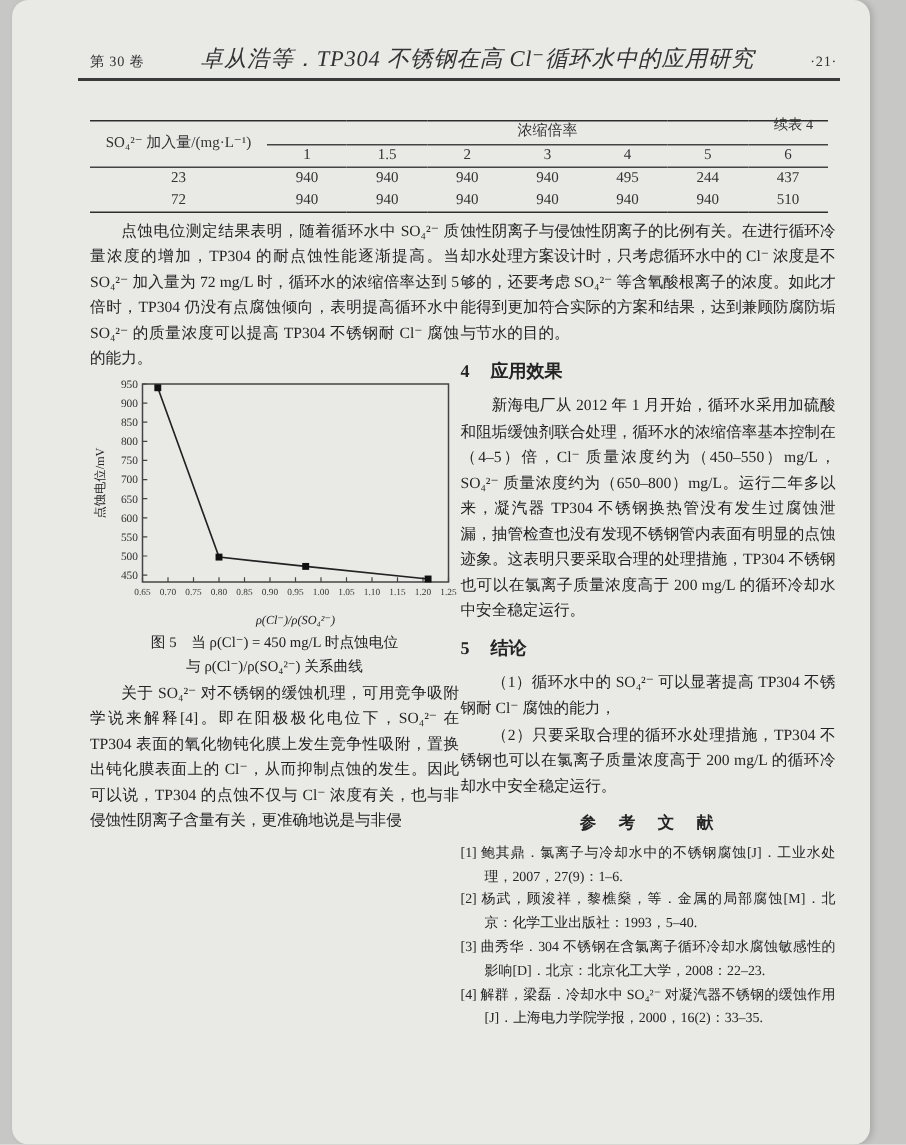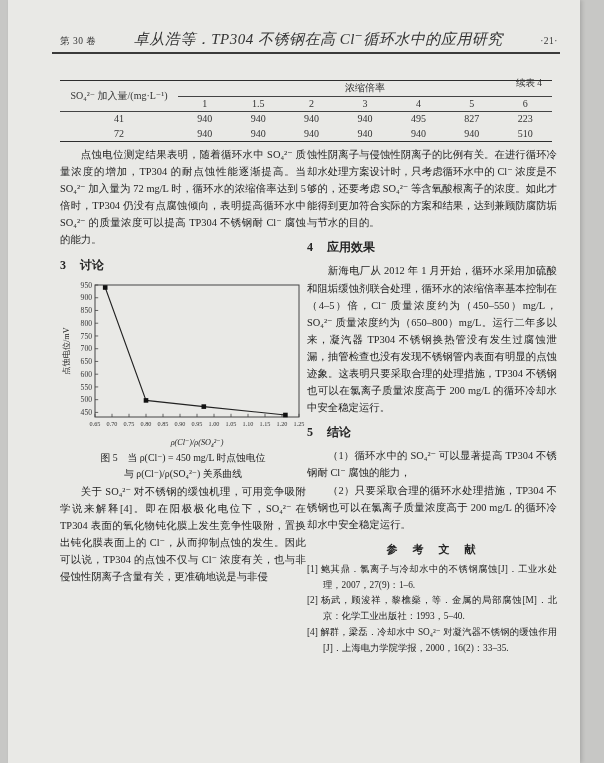--- a/index.html
+++ b/index.html
@@ -8,20 +8,21 @@
     background:#c7c7c5;
     font-family:"Liberation Serif","DejaVu Serif",serif;
     color:#2b2b2b;
     -webkit-font-smoothing:antialiased;
   }
   .page{
     position:absolute;left:8px;top:0;width:572px;height:763px;
     background:#e9e9e6;
     box-shadow:2px 0 4px rgba(0,0,0,0.15);
     overflow:hidden;
+    border-radius:11px;
   }
   
   .header-row{
     position:absolute;top:30px;left:52px;width:498px;
     display:flex;justify-content:space-between;align-items:baseline;
     font-size:9.5px;letter-spacing:0.5px;color:#333;
   }
   .header-title{font-size:15px;font-style:italic;}
   .header-rule{
     position:absolute;top:52px;left:44px;width:508px;
@@ -82,47 +83,44 @@
     <tr class="sub">
       <td>1</td>
       <td>1.5</td>
       <td>2</td>
       <td>3</td>
       <td>4</td>
       <td>5</td>
       <td>6</td>
     </tr>
     <tr>
-      <td>41</td>
+      <td>23</td>
       <td>940</td>
       <td>940</td>
       <td>940</td>
       <td>940</td>
       <td>495</td>
-      <td>827</td>
-      <td>223</td>
+      <td>244</td>
+      <td>437</td>
     </tr>
     <tr class="last">
       <td>72</td>
       <td>940</td>
       <td>940</td>
       <td>940</td>
       <td>940</td>
       <td>940</td>
       <td>940</td>
       <td>510</td>
     </tr>
   </tbody>
     </table>
 
   <div class="col col-left">
     <p class="para">点蚀电位测定结果表明，随着循环水中 SO₄²⁻ 质量浓度的增加，TP304 的耐点蚀性能逐渐提高。当 SO₄²⁻ 加入量为 72 mg/L 时，循环水的浓缩倍率达到 5 倍时，TP304 仍没有点腐蚀倾向，表明提高循环水中 SO₄²⁻ 的质量浓度可以提高 TP304 不锈钢耐 Cl⁻ 腐蚀的能力。</p>
-    <p class="sec-heading">
-      <span class="num">3</span><span>讨论</span>
-    </p>
     <div class="figure">
       <svg id="chart-svg" width="246" height="170" viewBox="0 0 246 170">
           <rect x="35" y="5" width="204" height="132" fill="none" stroke="#444444" stroke-width="1"></rect>
           <line x1="35" y1="132.41312741312743" x2="38.2" y2="132.41312741312743" stroke="#444444" stroke-width="0.8"></line>
           <text x="32" y="135.01312741312742" text-anchor="end" font-size="7.6" fill="#333">450</text>
           <line x1="35" y1="119.67181467181467" x2="38.2" y2="119.67181467181467" stroke="#444444" stroke-width="0.8"></line>
           <text x="32" y="122.27181467181467" text-anchor="end" font-size="7.6" fill="#333">500</text>
           <line x1="35" y1="106.93050193050193" x2="38.2" y2="106.93050193050193" stroke="#444444" stroke-width="0.8"></line>
           <text x="32" y="109.53050193050193" text-anchor="end" font-size="7.6" fill="#333">550</text>
           <line x1="35" y1="94.1891891891892" x2="38.2" y2="94.1891891891892" stroke="#444444" stroke-width="0.8"></line>
@@ -188,16 +186,17 @@
     </p>
     <p class="para">新海电厂从 2012 年 1 月开始，循环水采用加硫酸和阻垢缓蚀剂联合处理，循环水的浓缩倍率基本控制在（4–5）倍，Cl⁻ 质量浓度约为（450–550）mg/L，SO₄²⁻ 质量浓度约为（650–800）mg/L。运行二年多以来，凝汽器 TP304 不锈钢换热管没有发生过腐蚀泄漏，抽管检查也没有发现不锈钢管内表面有明显的点蚀迹象。这表明只要采取合理的处理措施，TP304 不锈钢也可以在氯离子质量浓度高于 200 mg/L 的循环冷却水中安全稳定运行。</p>
     <p class="sec-heading">
       <span class="num">5</span><span>结论</span>
     </p>
     <p class="para">（1）循环水中的 SO₄²⁻ 可以显著提高 TP304 不锈钢耐 Cl⁻ 腐蚀的能力，</p>
     <p class="para">（2）只要采取合理的循环水处理措施，TP304 不锈钢也可以在氯离子质量浓度高于 200 mg/L 的循环冷却水中安全稳定运行。</p>
     <p class="ref-heading">参　考　文　献</p>
     <p class="ref-item"><span>[1]</span> <span>鲍其鼎．氯离子与冷却水中的不锈钢腐蚀[J]．工业水处理，2007，27(9)：1–6.</span></p>
     <p class="ref-item"><span>[2]</span> <span>杨武，顾浚祥，黎樵燊，等．金属的局部腐蚀[M]．北京：化学工业出版社：1993，5–40.</span></p>
+    <p class="ref-item"><span>[3]</span> <span>曲秀华．304 不锈钢在含氯离子循环冷却水腐蚀敏感性的影响[D]．北京：北京化工大学，2008：22–23.</span></p>
     <p class="ref-item"><span>[4]</span> <span>解群，梁磊．冷却水中 SO₄²⁻ 对凝汽器不锈钢的缓蚀作用[J]．上海电力学院学报，2000，16(2)：33–35.</span></p>
   </div>
 
 </div>
 
 </body></html>

